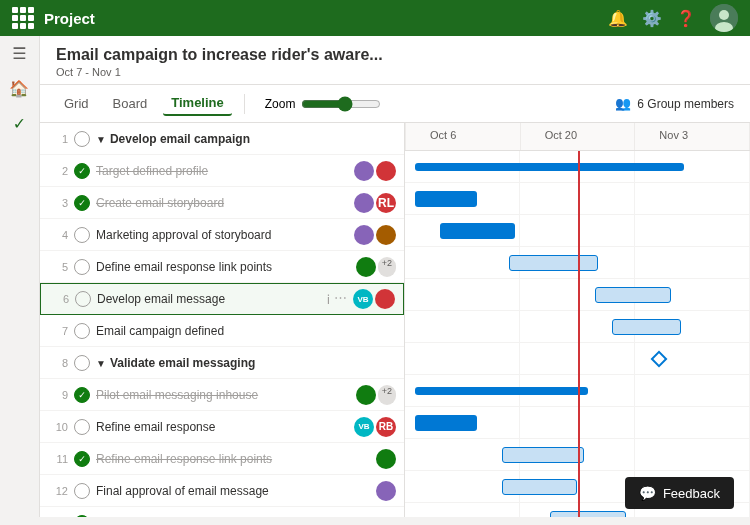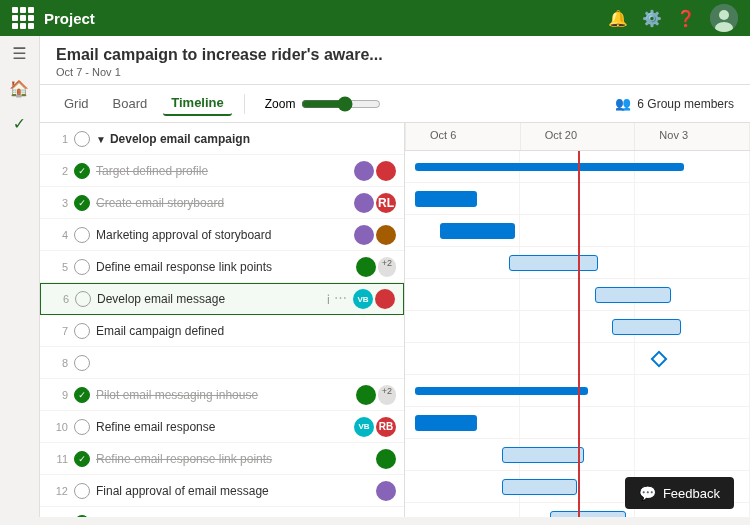--- a/index.html
+++ b/index.html
@@ -229,20 +229,21 @@
 
         <div class="task-row">
           <span class="task-num">7</span>
           <div class="task-check"></div>
           <span class="task-name">Email campaign defined</span>
         </div>
 
         <div class="task-row">
           <span class="task-num">8</span>
           <div class="task-check"></div>
+          <span class="task-name group-header"><span class="chevron">▼</span>Validate email messaging</span>
         </div>
 
         <div class="task-row">
           <span class="task-num">9</span>
           <div class="task-check done"></div>
           <span class="task-name strikethrough">Pilot email messaging inhouse</span>
           <div class="task-avatars">
             <div class="task-avatar" style="background:#107c10"></div>
             <span class="plus-badge">+2</span>
           </div>

